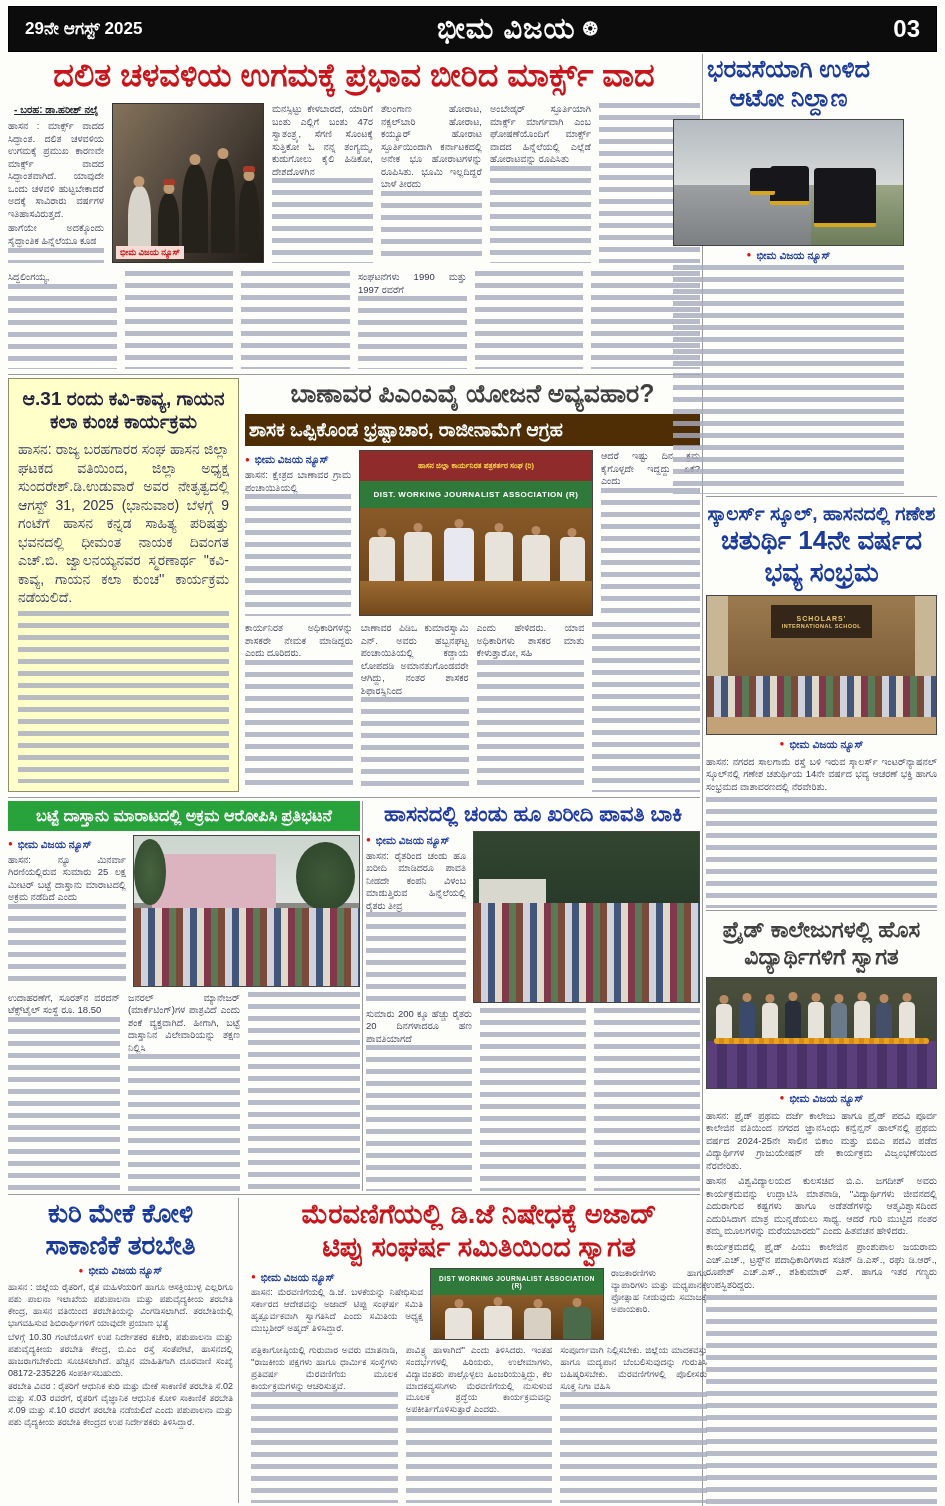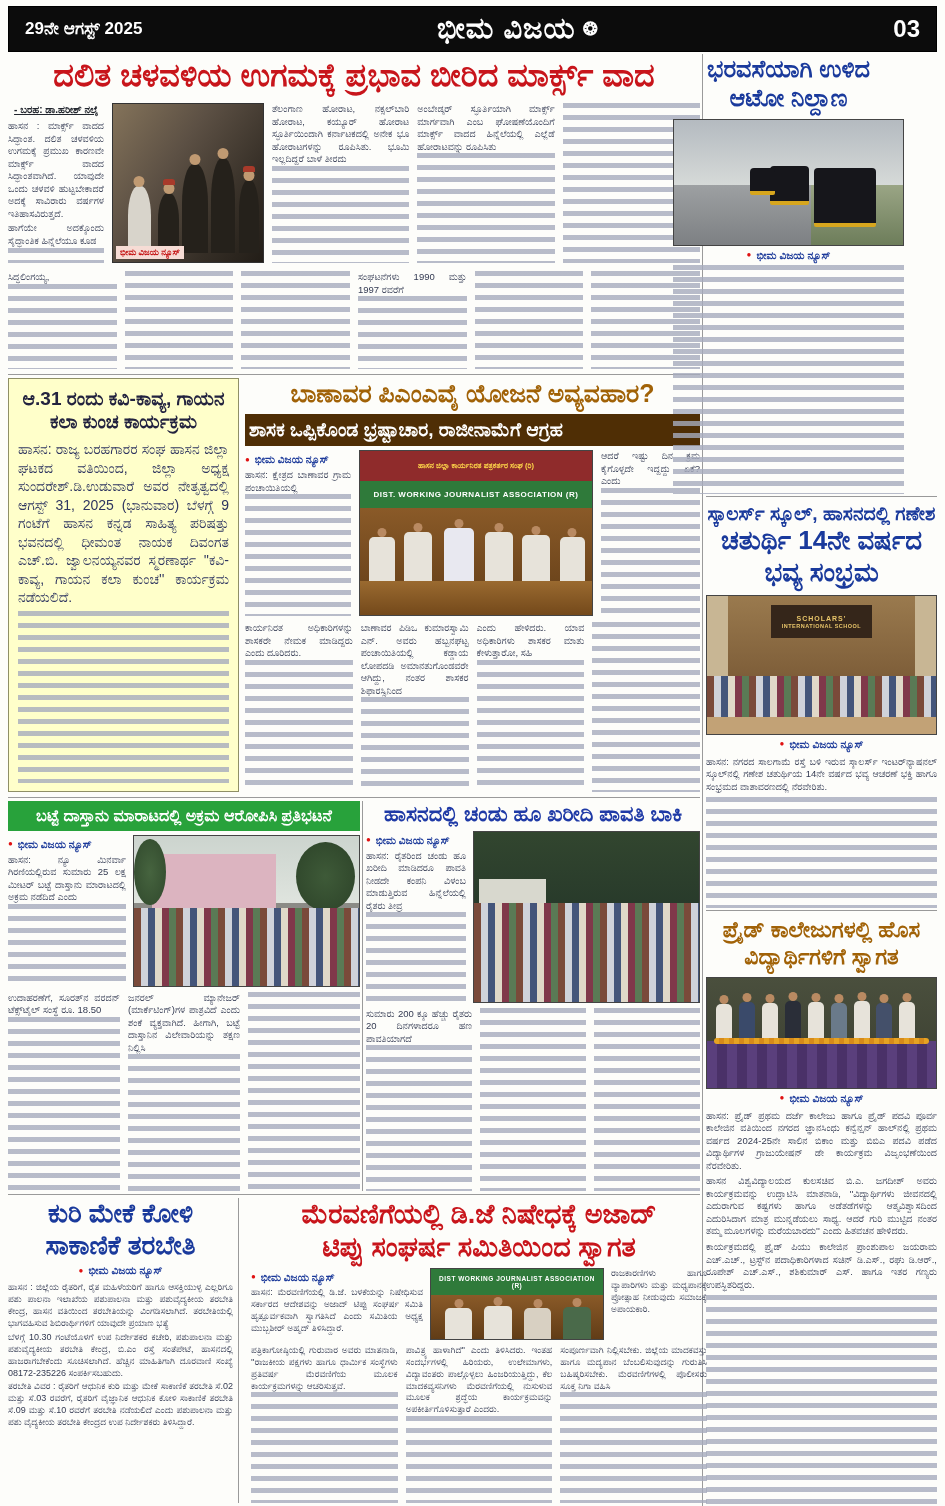--- a/index.html
+++ b/index.html
@@ -13,21 +13,21 @@
   .hdr-title{font-size:29px;font-weight:bold;letter-spacing:1px;display:flex;align-items:center;gap:7px;}
   .hdr-sun{font-size:18px;}
   .hdr-page{font-size:24px;font-weight:bold;}
 
   
   .vr{width:1px;background:#9a9a9a;}
   .hrule{height:1px;background:#9a9a9a;}
 
   
   .headline{font-weight:bold;text-align:center;line-height:1.22;}
-  .h-red{color:#c8151b}.h-blue{color:#1a3a9c}.h-green{color:#a16207}.h-dark{color:#23233f}
+  .h-red{color:#c8151b}.h-blue{color:#1a3a9c}.h-green{color:#404040}.h-dark{color:#23233f}
   .bod{font-size:9.5px;line-height:1.32;color:#333a52;text-align:justify;word-break:break-word;}
   .cols{display:flex;gap:8px;overflow:hidden;}
   .col{display:flex;flex-direction:column;flex:1;overflow:hidden;}
   .gk{flex:1;min-height:8px;opacity:.8;
       background-image:repeating-linear-gradient(to bottom,#a6abbd 0,#a6abbd 5px,transparent 5px,transparent 12px);}
   .byl{display:flex;align-items:center;gap:5px;font-weight:bold;color:#1c3a9a;font-size:10.5px;margin:3px 0;}
   .byl .dot{color:#e01212;font-size:8px;line-height:1;}
   .cap{justify-content:center;}
 
   
@@ -105,20 +105,24 @@
         <p class="bod" style="margin:2px 0 0;">ಹಾಗೆಯೇ ಅದಕ್ಕೊಂದು ಸೈದ್ಧಾಂತಿಕ ಹಿನ್ನೆಲೆಯೂ ಕೂಡ</p>
         <div class="gk"></div>
       </div>
       <div class="mx-img">
         <span class="fg" style="left:10%;width:15%;height:42%;background:#d8d4cb;"></span>
         <span class="fg red" style="left:30%;width:14%;height:38%;"></span>
         <span class="fg" style="left:46%;width:17%;height:56%;"></span>
         <span class="fg" style="left:65%;width:16%;height:60%;"></span>
         <span class="fg red" style="left:84%;width:13%;height:46%;"></span>
         <span class="chip">ಭೀಮ ವಿಜಯ ನ್ಯೂಸ್</span>
+      </div>
+      <div class="col">
+        <p class="bod" style="margin:0;">ಮನಸ್ಸಿಟ್ಟು ಕೇಳಬಾರದೆ, ಯಾರಿಗೆ ಬಂತು ಎಲ್ಲಿಗೆ ಬಂತು 47ರ ಸ್ವಾತಂತ್ರ್ಯ, ಸೆಗಣಿ ಸೊಂಟಕ್ಕೆ ಸುತ್ತಿಕೋ ಓ ನನ್ನ ತಂಗ್ಯಮ್ಮ, ಕುಡುಗೋಲು ಕೈಲಿ ಹಿಡಿಕೋ, ದೇಶದೊಳಗಿನ</p>
+        <div class="gk"></div>
       </div>
       <div class="col">
         <p class="bod" style="margin:0;">ತೆಲಂಗಾಣ ಹೋರಾಟ, ನಕ್ಸಲ್‌ಬಾರಿ ಹೋರಾಟ, ಕಯ್ಯೂರ್ ಹೋರಾಟ ಸ್ಫೂರ್ತಿಯಿಂದಾಗಿ ಕರ್ನಾಟಕದಲ್ಲಿ ಅನೇಕ ಭೂ ಹೋರಾಟಗಳನ್ನು ರೂಪಿಸಿತು. ಭೂಮಿ ಇಲ್ಲದಿದ್ದರೆ ಬಾಳೆ ತೀರದು</p>
         <div class="gk"></div>
       </div>
       <div class="col">
         <p class="bod" style="margin:0;">ಅಂಬೇಡ್ಕರ್ ಸ್ಫೂರ್ತಿಯಾಗಿ ಮಾರ್ಕ್ಸ್ ಮಾರ್ಗವಾಗಿ ಎಂಬ ಘೋಷಣೆಯೊಂದಿಗೆ ಮಾರ್ಕ್ಸ್ ವಾದದ ಹಿನ್ನೆಲೆಯಲ್ಲಿ ಎಲ್ಲೆಡೆ ಹೋರಾಟವನ್ನು ರೂಪಿಸಿತು</p>
         <div class="gk"></div>
       </div>
       <div class="col">

